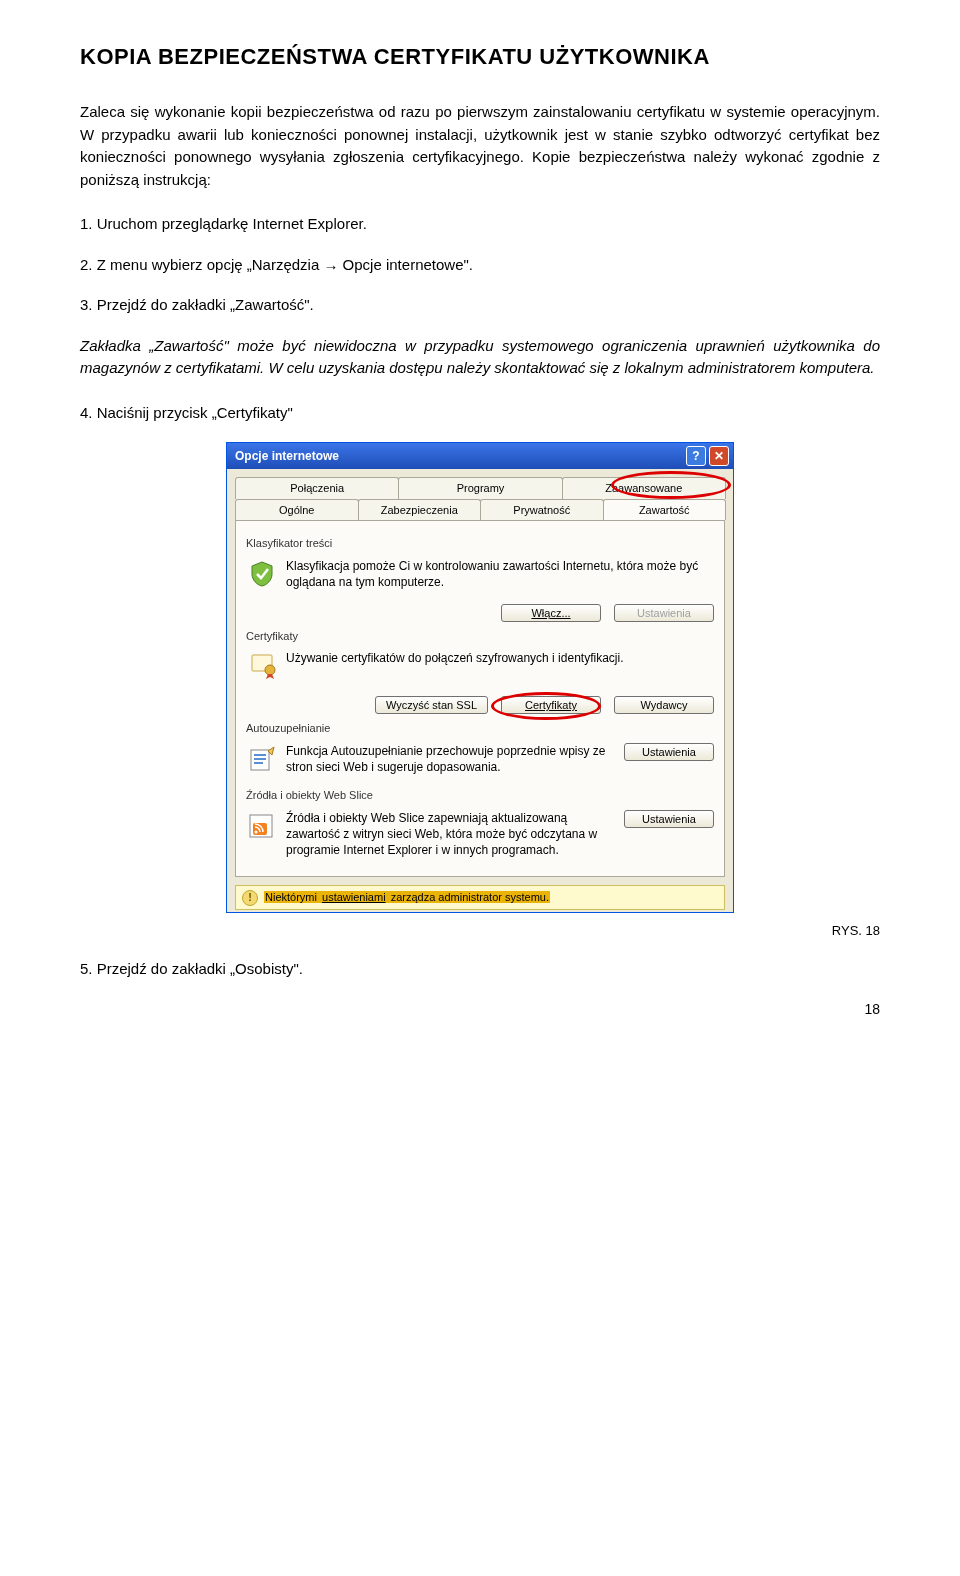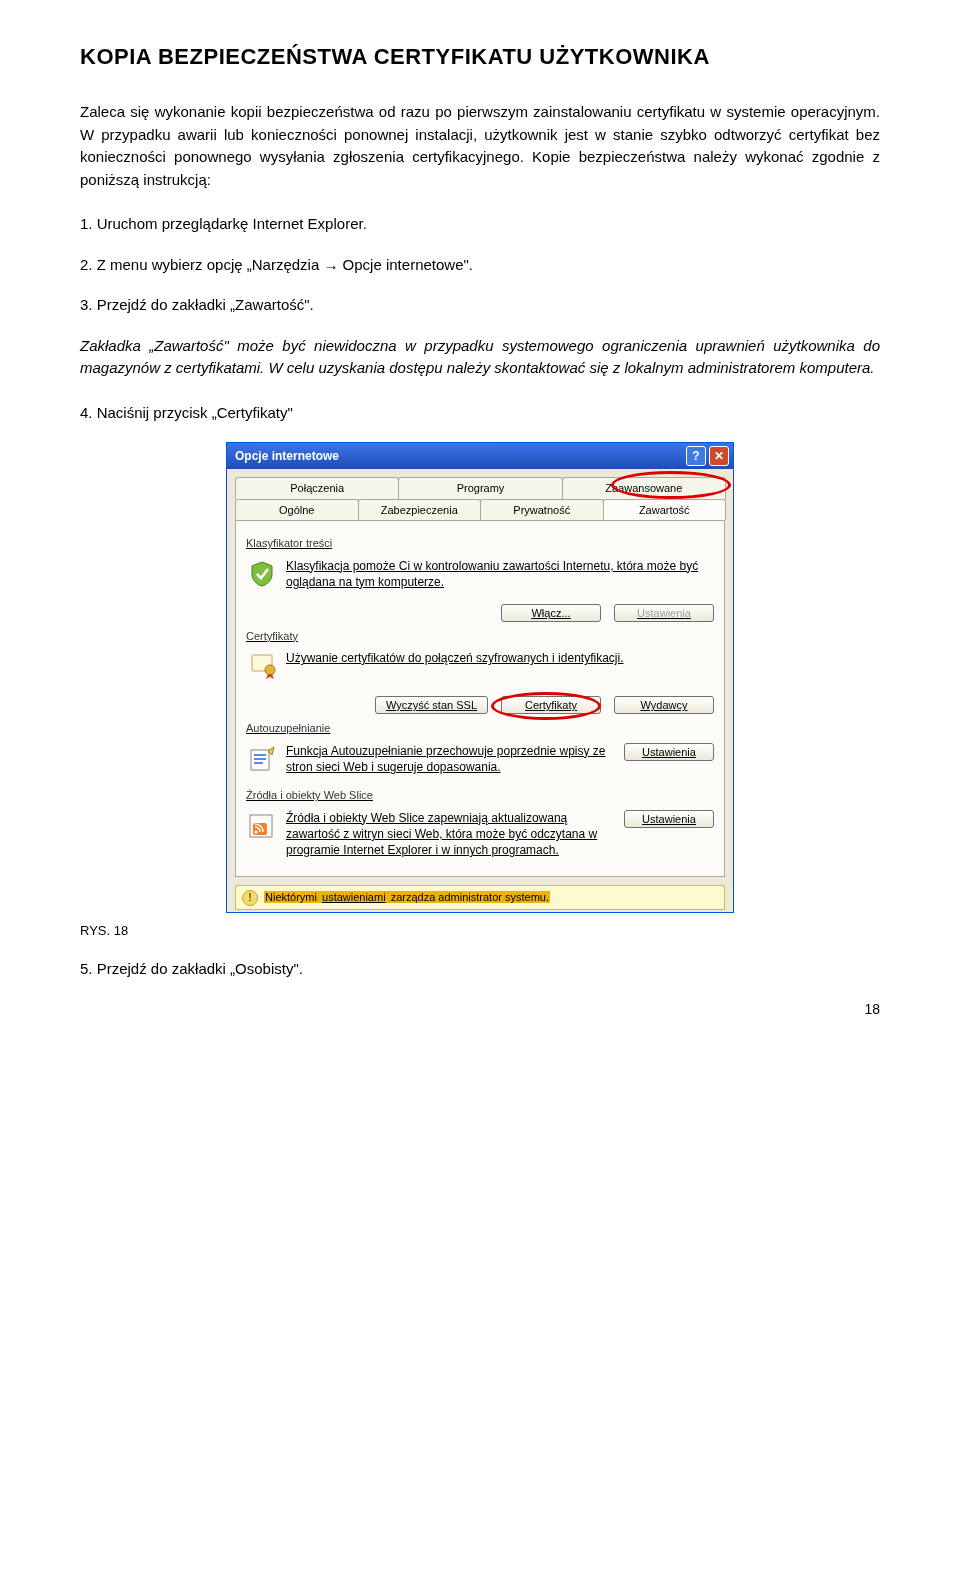--- a/index.html
+++ b/index.html
@@ -72,21 +72,20 @@
     .tab.active {
       background: #fcfbf7;
       position: relative;
       font-weight: normal;
     }
     .tab-body {
       border: 1px solid #aca899;
       background: #fcfbf7;
       padding: 10px;
       margin: 0 8px 8px 8px;
-      text-decoration: underline;
     }
     .section-label { margin: 4px 0 2px 0; color: #333; }
     .section-box {
       display: flex; align-items: flex-start; gap: 8px;
       padding: 4px 0 8px 0;
     }
     .icon-box {
       width: 32px; height: 32px; flex-shrink: 0;
       display: flex; align-items: center; justify-content: center;
     }
@@ -132,21 +131,21 @@
     .underline { text-decoration: underline; }
     .circle-red {
       position: absolute;
       border: 3px solid #d00;
       border-radius: 50%;
     }
     .tab-wrap { position: relative; }
     .circle1 { width: 120px; height: 28px; right: -6px; top: -6px; }
     .circle2 { width: 110px; height: 28px; }
     .high { background: #eab308; padding: 0 1px; }
-    .caption { text-align: left; font-size: 13px; margin: 6px 0 18px; }
+    .caption { text-align: right; font-size: 13px; margin: 6px 0 18px; }
     .pagenum { text-align: right; font-size: 14px; margin-top: 4px; }
     .u { text-decoration: underline; }
   </style>
 </head>
 <body>
 
 <h1>KOPIA BEZPIECZEŃSTWA CERTYFIKATU UŻYTKOWNIKA</h1>
 
 <p>Zaleca się wykonanie kopii bezpieczeństwa od razu po pierwszym zainstalowaniu certyfikatu w systemie operacyjnym. W przypadku awarii lub konieczności ponownej instalacji, użytkownik jest w stanie szybko odtworzyć certyfikat bez konieczności ponownego wysyłania zgłoszenia certyfikacyjnego. Kopie bezpieczeństwa należy wykonać zgodnie z poniższą instrukcją:</p>
 

